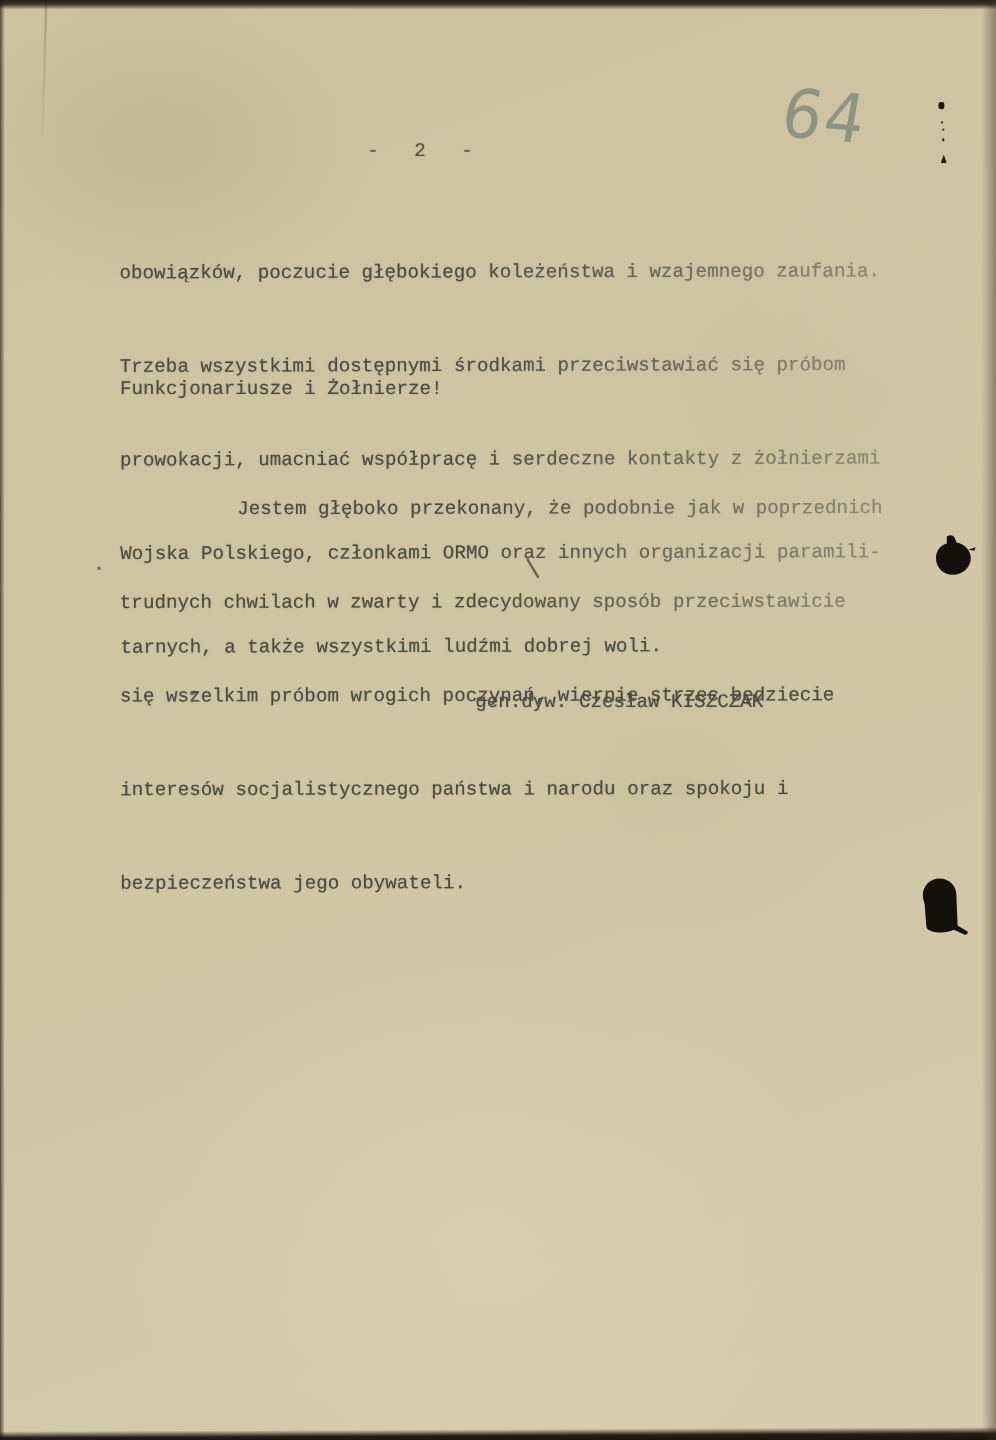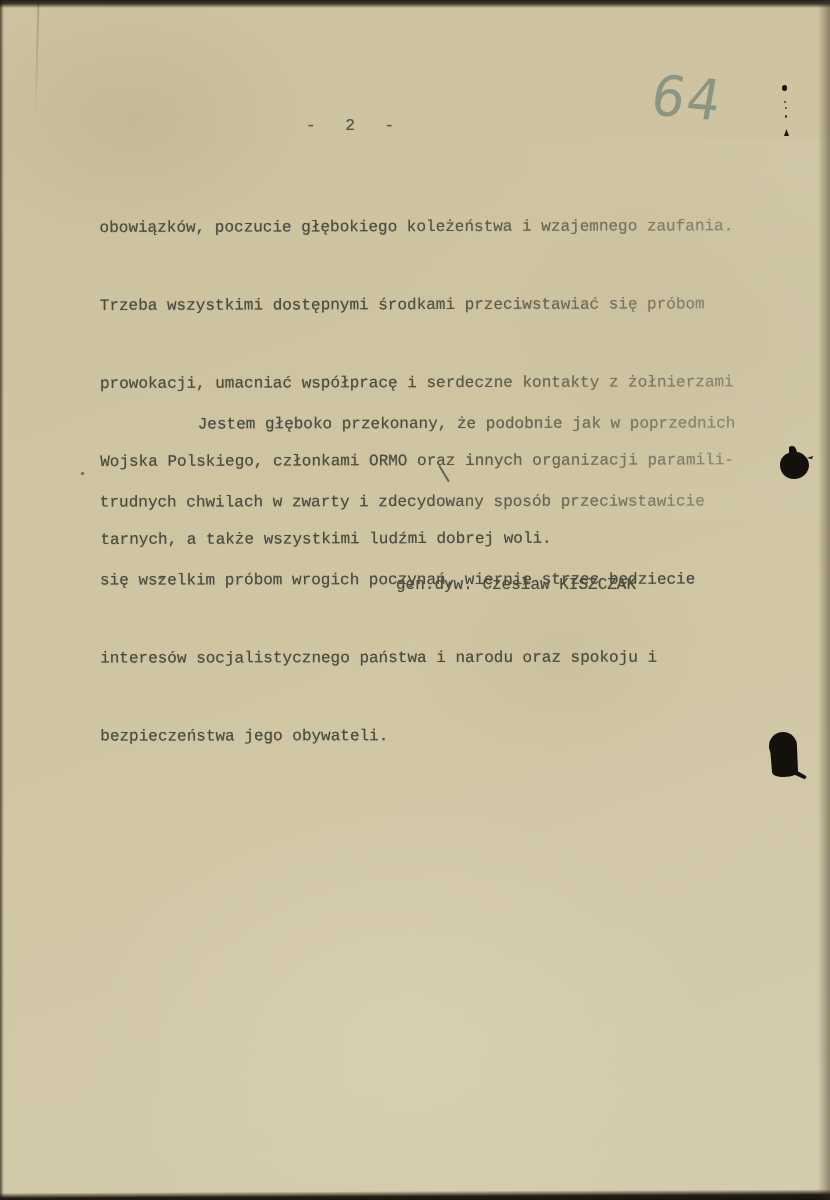--- a/index.html
+++ b/index.html
@@ -93,20 +93,21 @@
   <div class="speck s7"></div>
 
   <div class="para p1">
     <div class="line">obowiązków, poczucie głębokiego koleżeństwa i wzajemnego zaufania.</div>
     <div class="line">Trzeba wszystkimi dostępnymi środkami przeciwstawiać się próbom</div>
     <div class="line">prowokacji, umacniać współpracę i serdeczne kontakty z żołnierzami</div>
     <div class="line">Wojska Polskiego, członkami ORMO oraz innych organizacji paramili-</div>
     <div class="line">tarnych, a także wszystkimi ludźmi dobrej woli.</div>
   </div>
 
+  <div class="typewriter heading">Funkcjonariusze i Żołnierze!</div>
 
   <div class="para p2">
     <div class="line indent">Jestem głęboko przekonany, że podobnie jak w poprzednich</div>
     <div class="line">trudnych chwilach w zwarty i zdecydowany sposób przeciwstawicie</div>
     <div class="line">się wszelkim próbom wrogich poczynań, wiernie strzec będziecie</div>
     <div class="line">interesów socjalistycznego państwa i narodu oraz spokoju i</div>
     <div class="line">bezpieczeństwa jego obywateli.</div>
   </div>
 
   <div class="pen-mark"></div>

